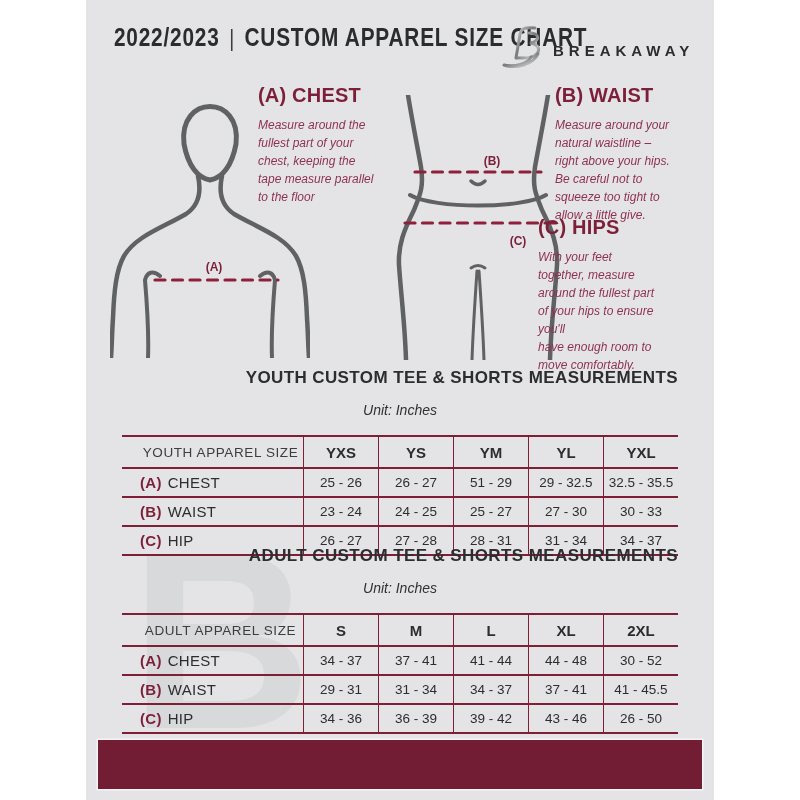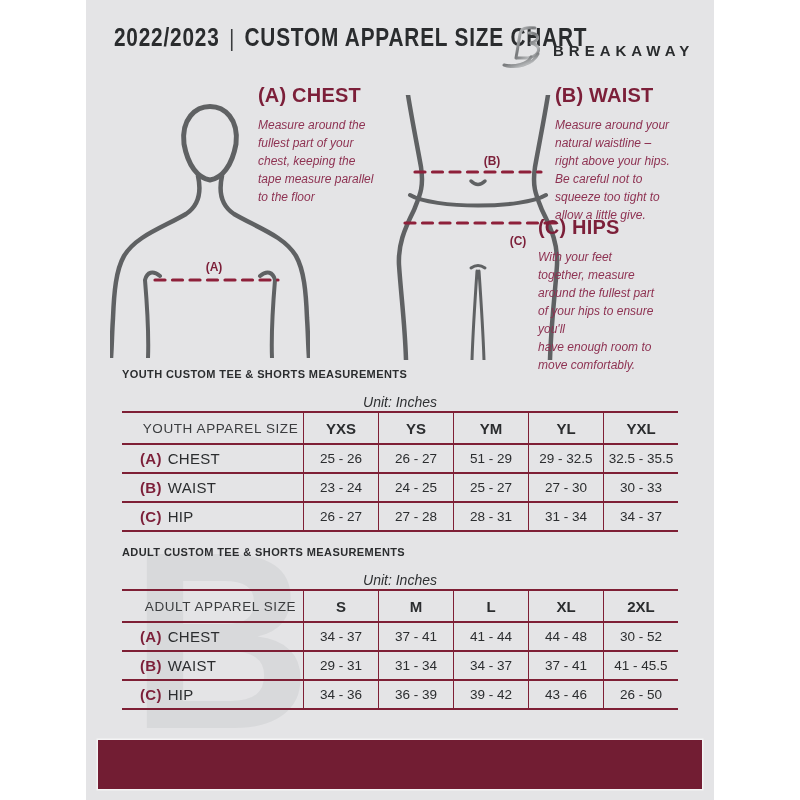--- a/index.html
+++ b/index.html
@@ -43,23 +43,23 @@
     color:var(--body-maroon);line-height:1.5;white-space:pre-line;}
 
   
   .watermark{position:absolute;left:44px;top:538px;z-index:0;font-size:252px;line-height:.82;
     font-weight:700;color:var(--watermark);user-select:none;}
 
   
   .tbl-section{position:absolute;left:36px;width:556px;z-index:1;}
   #youth-section{top:368px;}
   #adult-section{top:546px;}
-  .tbl-title{text-align:left;font-size:11px;font-weight:700;letter-spacing:.4px;color:var(--dark);}
+  .tbl-title{text-align:right;font-size:17px;font-weight:700;letter-spacing:.4px;color:var(--dark);}
   .tbl-unit{text-align:center;font-size:14px;font-style:italic;font-weight:500;color:#2f3133;margin-top:14px;}
-  .meas-table{margin-top:1px;border-bottom:2px solid var(--line);}
+  .meas-table{margin-top:17px;border-bottom:2px solid var(--line);}
   .t-row{display:grid;grid-template-columns:181px 75px 75px 75px 75px 75px;
     border-top:2px solid var(--line);height:29px;}
   .t-row.t-head{height:32px;}
   .cell{display:flex;align-items:center;justify-content:center;color:var(--dark);overflow:hidden;}
   .cell + .cell{border-left:1.6px solid var(--line);}
   .label-cell{justify-content:flex-start;padding-left:18px;}
   .head-label{font-size:13.5px;letter-spacing:.6px;color:#3b3d3f;padding-left:16px;}
   .size-cell{font-size:15px;font-weight:700;}
   .val{font-size:13.5px;}
   .row-label{font-size:15px;letter-spacing:.3px;}

